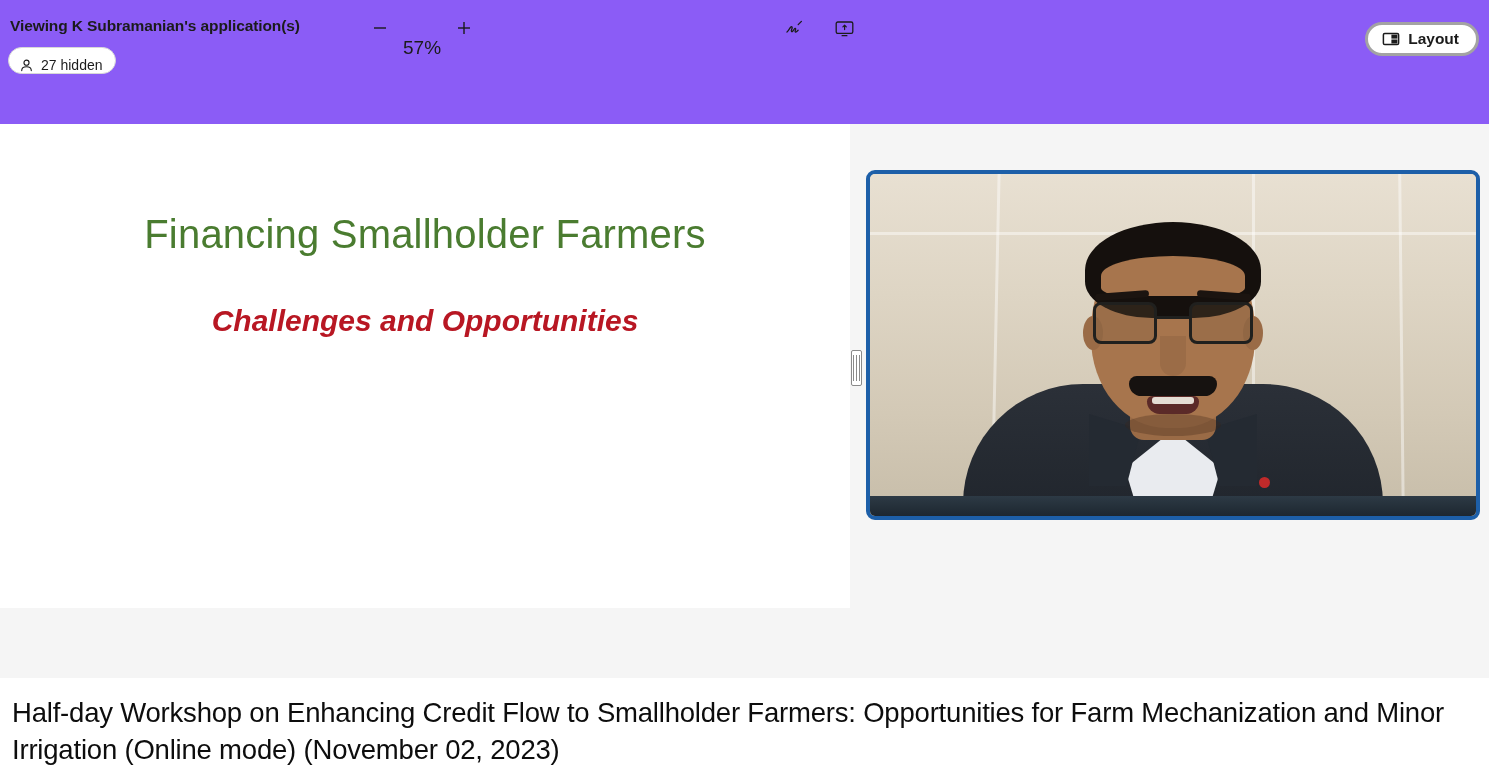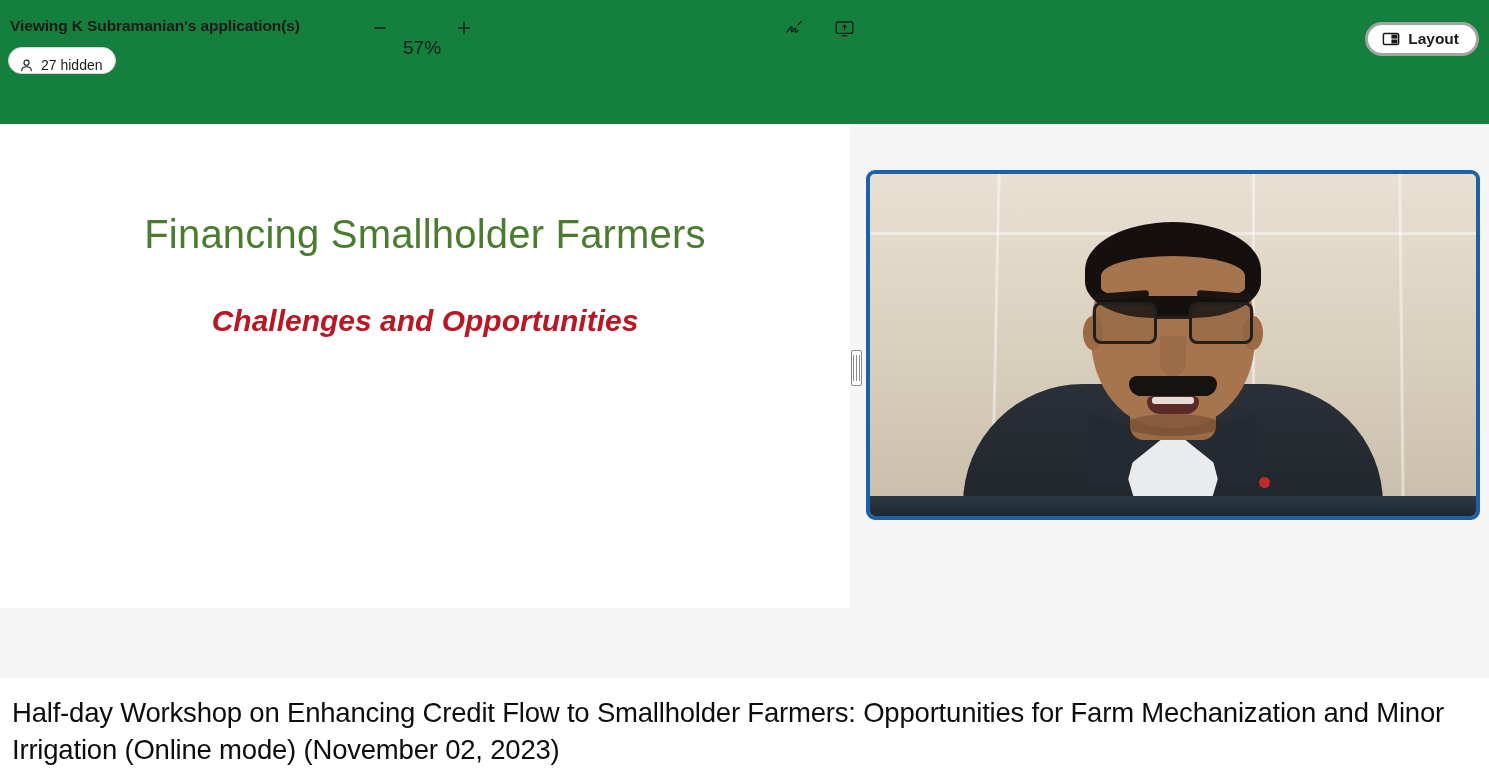--- a/index.html
+++ b/index.html
@@ -5,21 +5,21 @@
   * { box-sizing: border-box; margin: 0; padding: 0; }
   html, body {
     width: 1489px; height: 779px;
     overflow: hidden;
     background: #f5f5f5;
     font-family: "Liberation Sans", sans-serif;
   }
   #app { position: relative; width: 1489px; height: 779px; background: #f5f5f5; }
 
   
-  .topbar { position: absolute; left: 0; top: 0; width: 1489px; height: 124px; background: #15803d; }
+  .topbar { position: absolute; left: 0; top: 0; width: 1489px; height: 124px; background: #8b5cf6; }
   .viewing-title {
     position: absolute; left: 10px; top: 17px;
     font-size: 15.5px; font-weight: 700; color: #1b1b1b;
     letter-spacing: -0.1px; white-space: nowrap;
   }
   .zoom-controls {
     position: absolute; left: 368px; top: 14px;
     display: flex; align-items: center; gap: 11px; height: 28px;
   }
   .zoom-btn {

